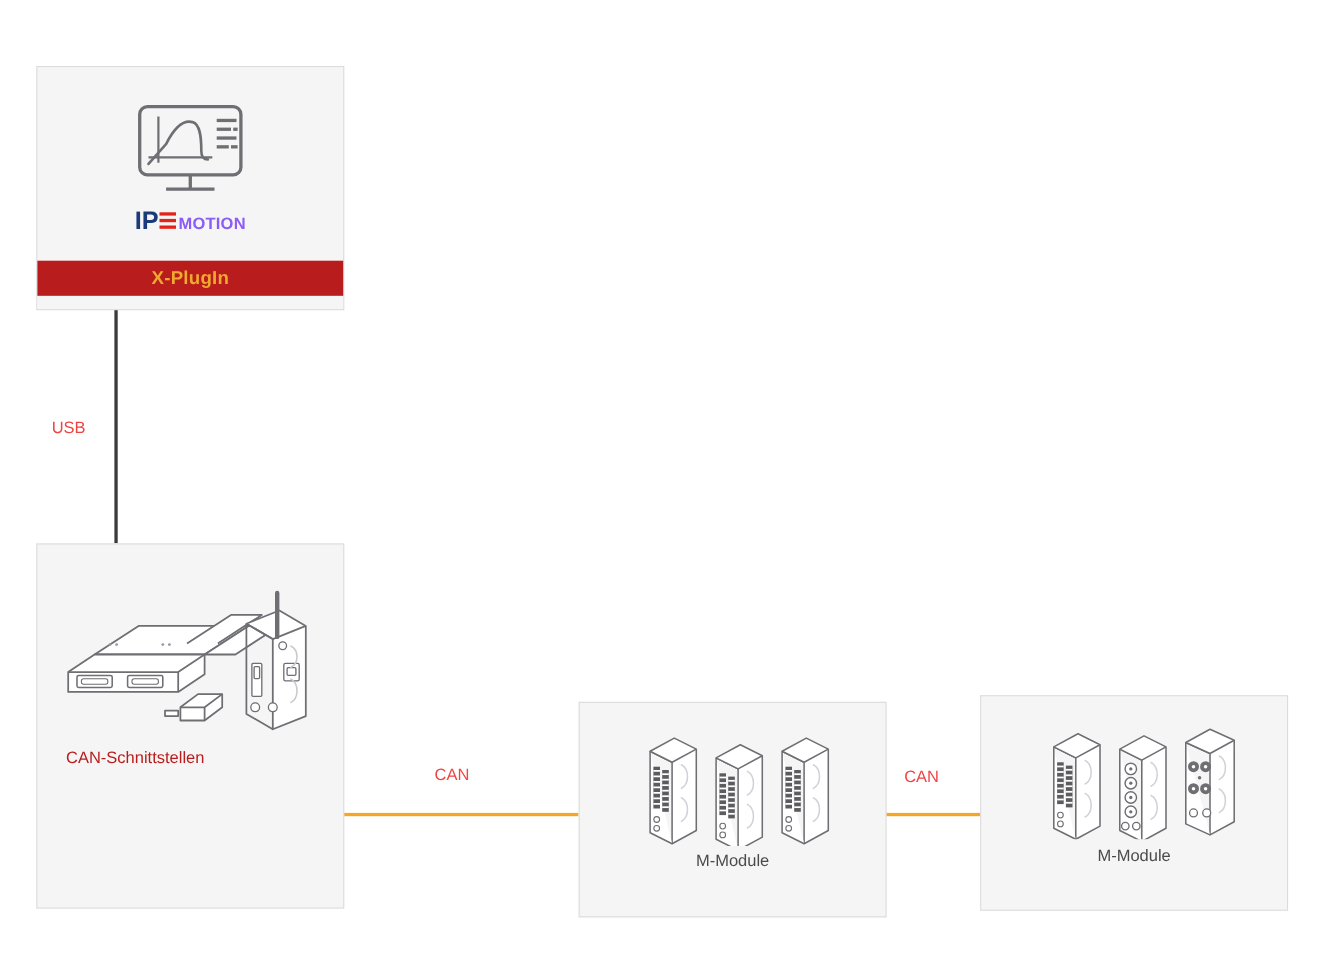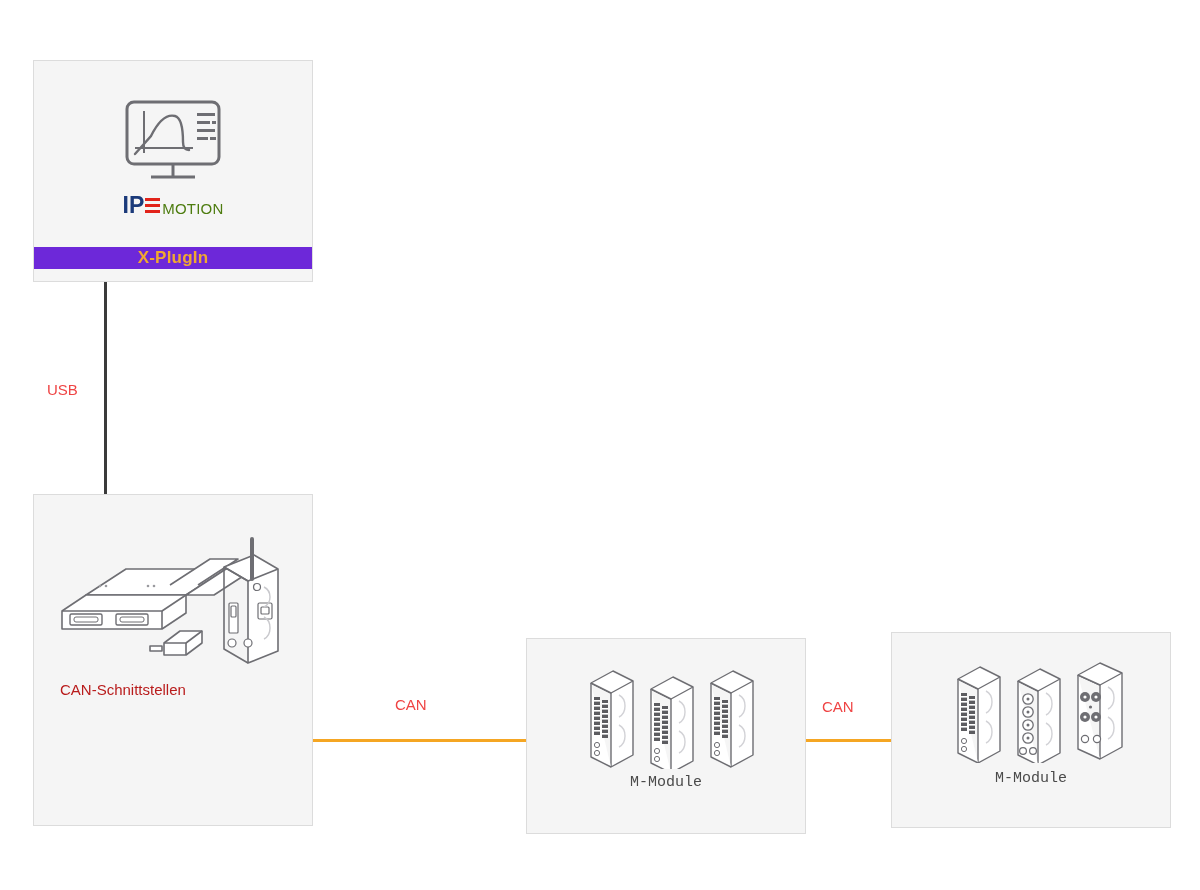--- a/index.html
+++ b/index.html
@@ -80,27 +80,28 @@
     width: 15px;
     height: 3px;
     background: #e2231a;
     display: block;
   }
   .brand-e i:nth-child(1) { top: 1px; }
   .brand-e i:nth-child(2) { top: 7px; }
   .brand-e i:nth-child(3) { top: 13px; }
   .brand-motion {
     font-size: 15px;
-    color: #4d7c0f;
+    color: #8b5cf6;
     letter-spacing: 0.2px;
     padding-bottom: 1px;
+    font-weight: bold;
   }
   .plugin-bar {
-    height: 22px;
-    background: #6d28d9;
+    height: 32px;
+    background: #b91c1c;
     display: flex;
     align-items: center;
     justify-content: center;
     color: #f0a830;
     font-size: 17px;
     font-weight: bold;
     letter-spacing: 0.2px;
   }
   .plugin-foot {
     height: 12px;
@@ -154,21 +155,20 @@
     height: 0;
     border-left: 5px solid #d0332e;
     border-top: 3.5px solid transparent;
     border-bottom: 3.5px solid transparent;
   }
 
   
   .module-box {
     width: 280px;
     height: 196px;
-    font-family: Liberation Mono, monospace;
   }
   #module-box-1 { left: 526px; top: 638px; }
   #module-box-2 { left: 891px; top: 632px; }
 
   .module-art {
     position: absolute;
     left: 0;
     top: 22px;
     width: 100%;
     height: 108px;

